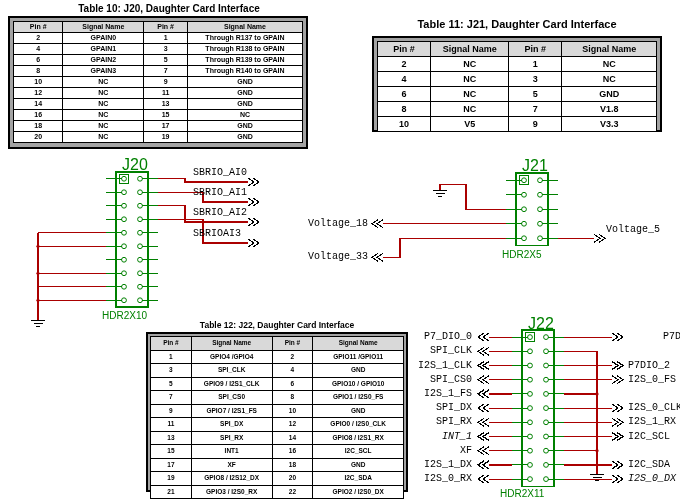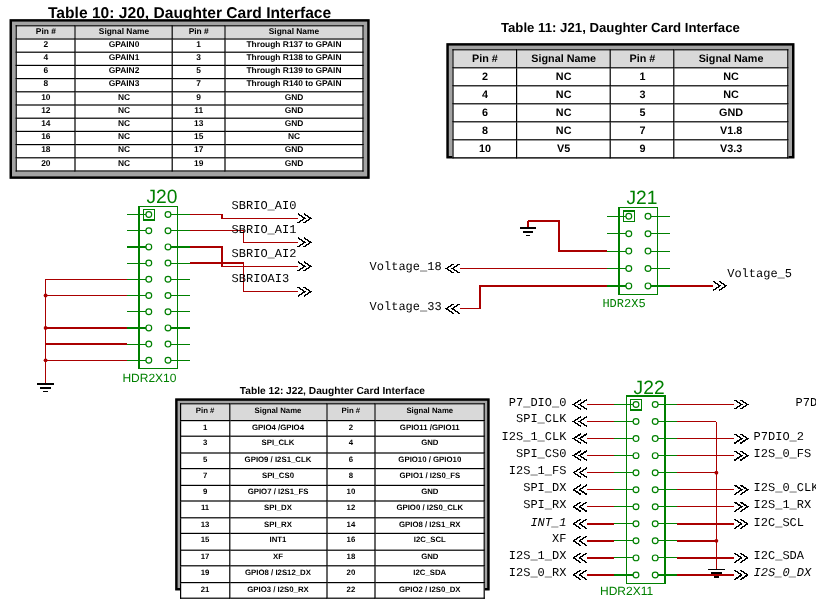--- a/index.html
+++ b/index.html
@@ -58,21 +58,21 @@
   
   #table11-wrap { left: 372px; top: 36px; width: 290px; height: 96px; padding: 3px; }
   #table11 { width: 100%; }
   #table11 th, #table11 td { font-size: 9px; height: 14px; line-height: 14px; }
 
   
   #table12-wrap { left: 146px; top: 332px; width: 262px; height: 160px; padding: 2px; }
   #table12 { width: 100%; }
   #table12 th, #table12 td { font-size: 6.5px; height: 12.5px; line-height: 12.5px; }
 
-  #t10-title { left: 8px; top: 3px; width: 300px; font-size: 13px; }
+  #t10-title { left: 19px; top: 3px; width: 300px; font-size: 10px; }
   #t11-title { left: 372px; top: 18px; width: 290px; font-size: 11px; }
   #t12-title { left: 146px; top: 320px; width: 262px; font-size: 8.5px; }
 
   
   .sch-svg { position: absolute; left: 0; top: 0; }
   .net-label {
     position: absolute;
     font-family: "Liberation Mono", monospace;
     font-size: 10px;
     color: #000000;
@@ -527,21 +527,21 @@
 </svg>
 
 <div id="text-layer">
     <div class="ref-des" style="left: 122px; top: 156px;">J20</div>
     <div class="footprint" style="left: 102px; top: 310px;">HDR2X10</div>
     <div class="net-label" style="left: 193px; top: 167px;">SBRIO_AI0</div>
     <div class="net-label" style="left: 193px; top: 187px;">SBRIO_AI1</div>
     <div class="net-label" style="left: 193px; top: 207px;">SBRIO_AI2</div>
     <div class="net-label" style="left: 193px; top: 228px;">SBRIOAI3</div>
     <div class="ref-des" style="left: 522px; top: 157px;">J21</div>
-    <div class="footprint" style="left: 502px; top: 248.5px; font-family: Liberation Mono, monospace;">HDR2X5</div>
+    <div class="footprint" style="left: 502px; top: 248.5px;">HDR2X5</div>
     <div class="net-label" style="left: 368px; top: 217.75px; text-align: right; transform: translateX(-100%);">Voltage_18</div>
     <div class="net-label" style="left: 368px; top: 251.25px; text-align: right; transform: translateX(-100%);">Voltage_33</div>
     <div class="net-label" style="left: 606px; top: 224.25px;">Voltage_5</div>
     <div class="ref-des" style="left: 528px; top: 315px;">J22</div>
     <div class="footprint" style="left: 500px; top: 488.2px;">HDR2X11</div>
     <div class="net-label" style="left: 472px; top: 331.1px; text-align: right; transform: translateX(-100%);">P7_DIO_0</div>
     <div class="net-label" style="left: 472px; top: 345.3px; text-align: right; transform: translateX(-100%);">SPI_CLK</div>
     <div class="net-label" style="left: 472px; top: 359.5px; text-align: right; transform: translateX(-100%);">I2S_1_CLK</div>
     <div class="net-label" style="left: 472px; top: 373.7px; text-align: right; transform: translateX(-100%);">SPI_CS0</div>
     <div class="net-label" style="left: 472px; top: 387.9px; text-align: right; transform: translateX(-100%);">I2S_1_FS</div>

